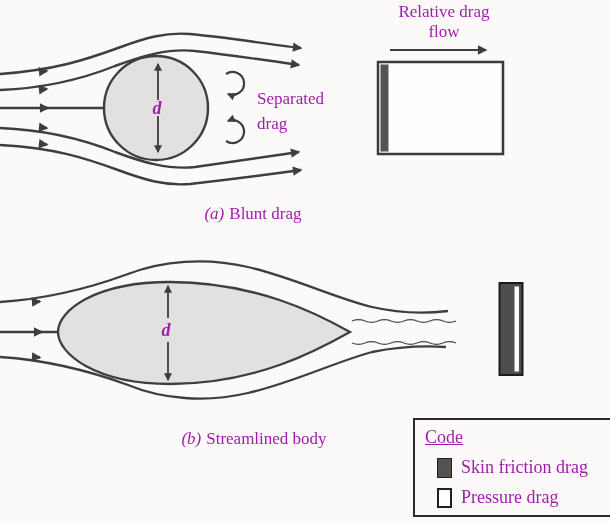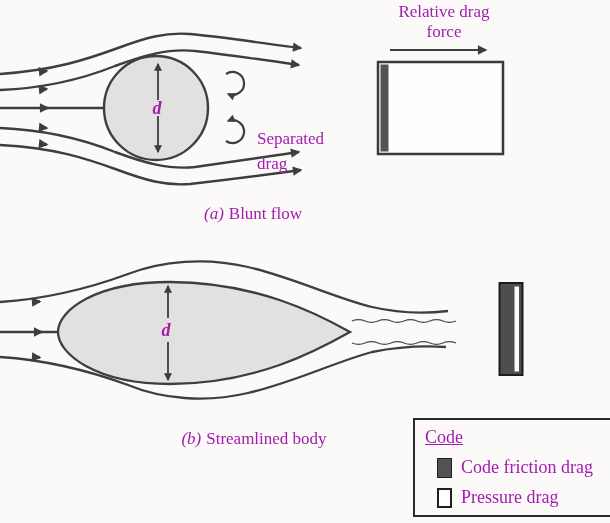--- a/index.html
+++ b/index.html
@@ -100,46 +100,46 @@
         <path d="M 352 343 q 6.5 2.6 13 0 t 13 0 t 13 0 t 13 0 t 13 0 t 13 0 t 13 0 t 13 0"></path>
       </g>
 
       <rect x="499.5" y="283" width="23" height="92" fill="#4e4e4e" stroke="#1c1c1c" stroke-width="2"></rect>
       <rect x="514.5" y="286.5" width="4.5" height="85" fill="#fdfdfc" stroke="none"></rect>
     </g>
   </svg>
 
   <div class="lbl ctr f17" style="left:444px;top:2px;">
     <div>Relative drag</div>
-    <div>force</div>
+    <div>flow</div>
   </div>
 
-  <div class="lbl f17 sep-a" style="left:257px;top:86px;line-height:25px;margin-top:40px;">
+  <div class="lbl f17 sep-a" style="left:257px;top:86px;line-height:25px;">
     <div>Separated</div>
     <div>drag</div>
   </div>
 
   <div class="dlab" style="left:157px;top:108px;">d</div>
 
   <div class="caption ctr" style="left:253px;top:204px;">
-    <span class="idx">(a)</span><span>Blunt flow</span>
+    <span class="idx">(a)</span><span>Blunt drag</span>
   </div>
 
   <div class="dlab" style="left:166px;top:330px;">d</div>
 
 
   <div class="caption ctr" style="left:254px;top:429px;">
     <span class="idx">(b)</span><span>Streamlined body</span>
   </div>
 
   <div class="legend">
     <div class="legend-title">Code</div>
     <div class="legend-row r1">
       <span class="swatch dark"></span>
-      <span class="txt">Code friction drag</span>
+      <span class="txt">Skin friction drag</span>
     </div>
     <div class="legend-row r2">
       <span class="swatch light"></span>
       <span class="txt">Pressure drag</span>
     </div>
   </div>
 
 </div>
 
 </body></html>

